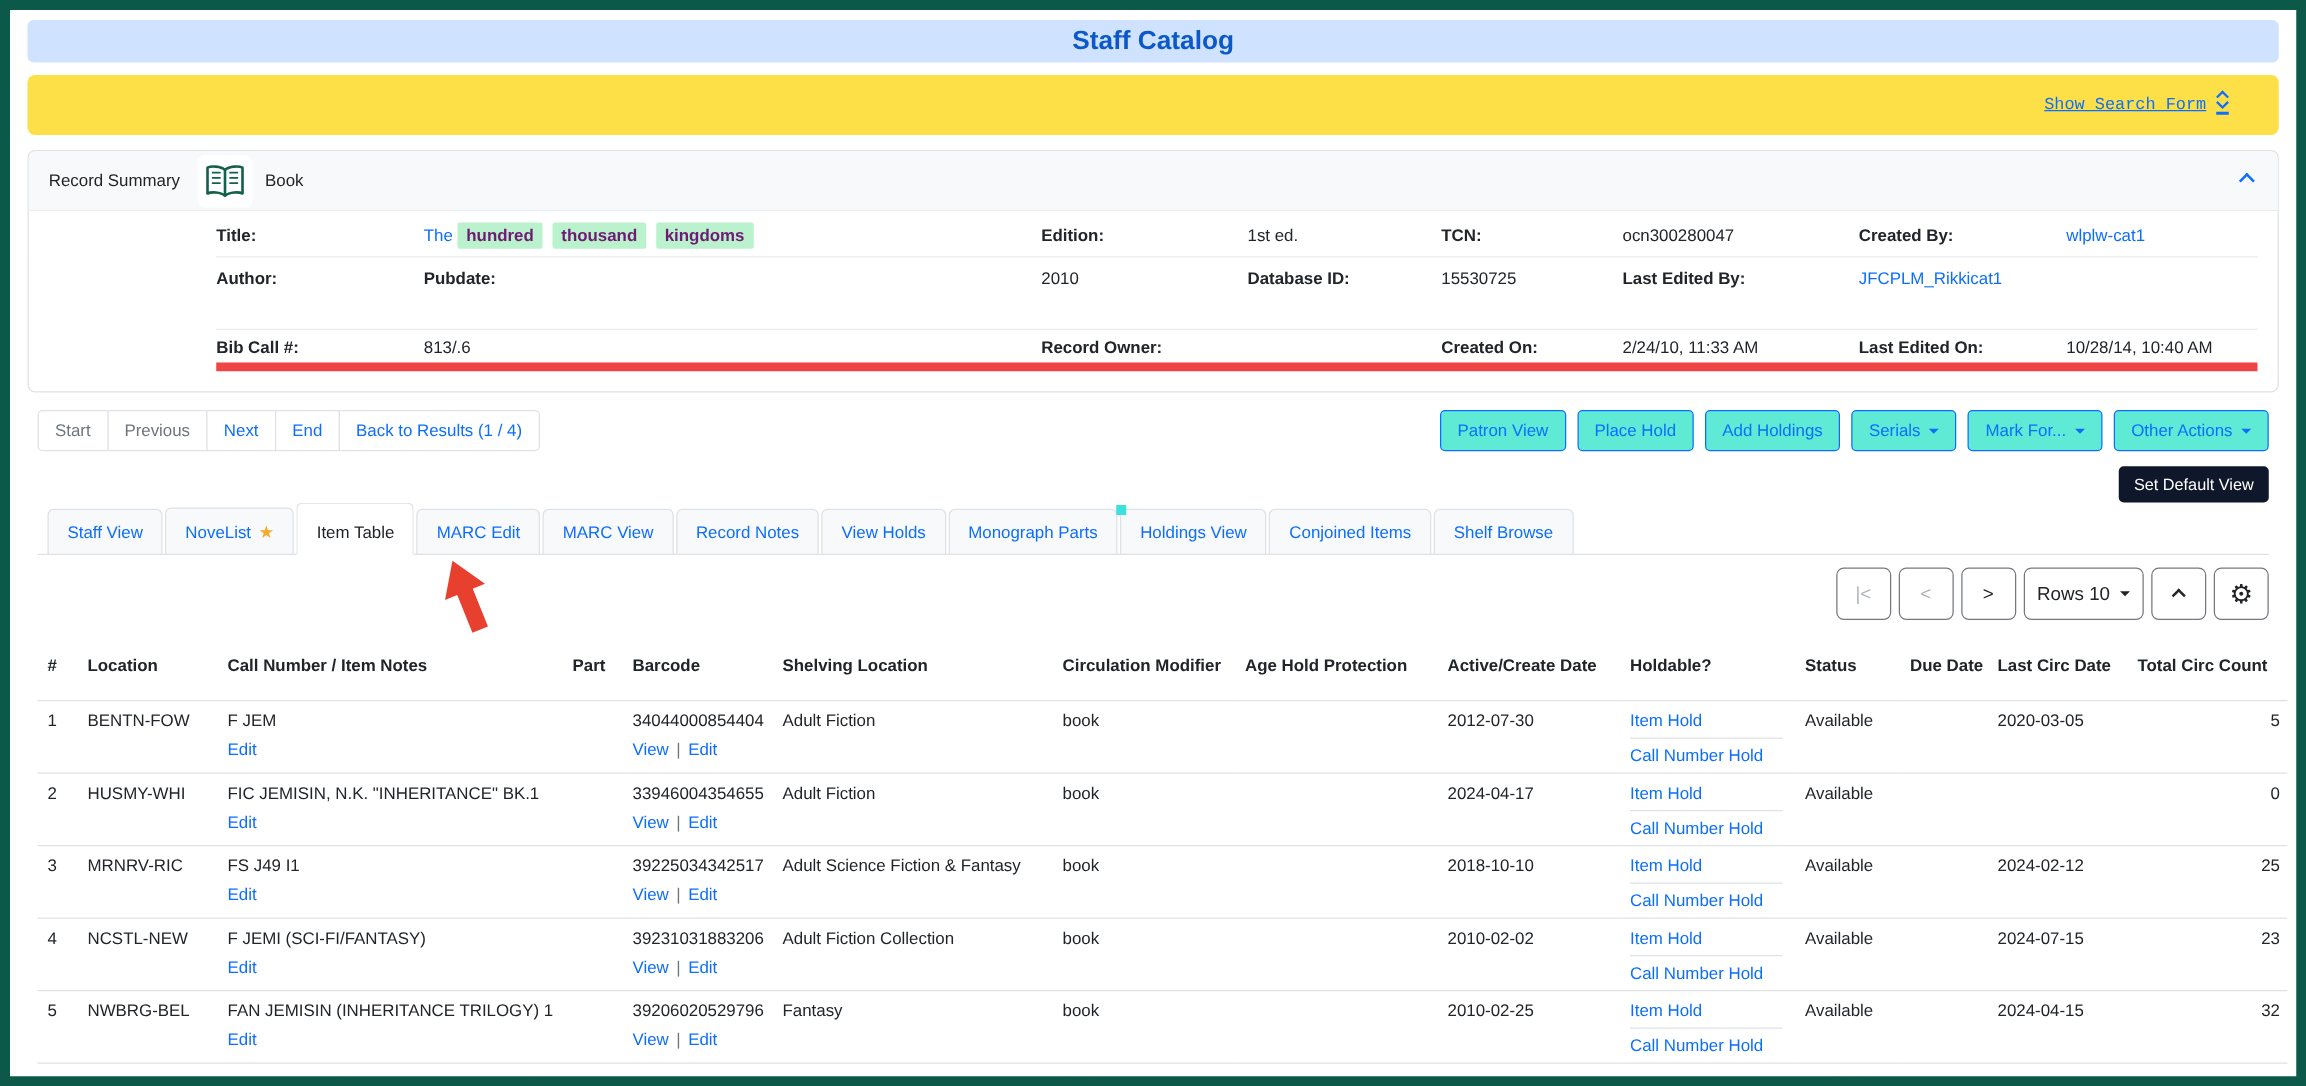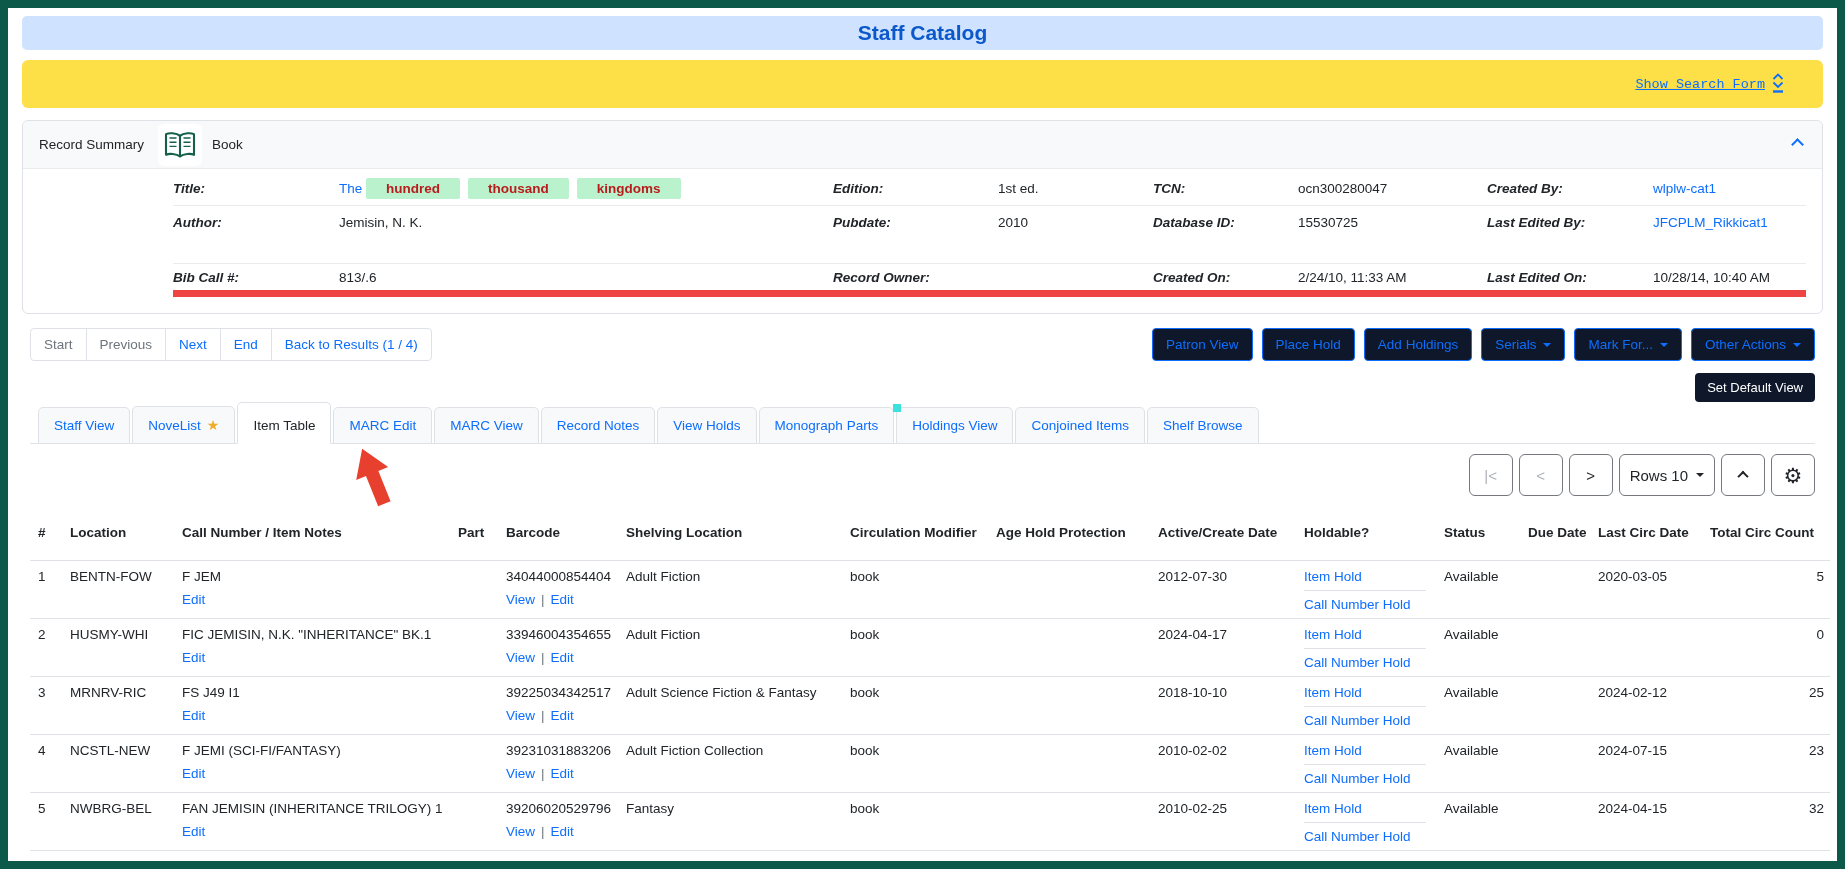--- a/index.html
+++ b/index.html
@@ -24,34 +24,34 @@
     border-radius:6px 6px 0 0; display:flex; align-items:center; padding:0 16px; font-size:13.5px; }
   .format-icon-box { width:44px; height:42px; background:#fff; border-radius:6px; margin-left:14px; margin-right:10px;
     display:flex; align-items:center; justify-content:center; }
   .collapse-chevron { position:absolute; right:20px; top:19px; width:9px; height:9px;
     border-top:2px solid #0d6efd; border-left:2px solid #0d6efd; transform:rotate(45deg); cursor:pointer; }
   .record-body { padding:2px 16px 16px 0; margin-left:150px; }
   .rs-row { display:grid; grid-template-columns:166px 494px 165px 155px 145px 189px 166px 1fr;
     align-items:center; height:34px; font-size:13.5px; }
   .rs-row + .rs-row { border-top:1px solid #e9ecef; }
   .rs-row.last { border-bottom:7px solid #ef4444;margin-top:24px; }
-  .rs-label { font-weight:700;font-style:italic; }
+  .rs-label { font-weight:700; }
   .lnk { color:#0d6efd; text-decoration:none; cursor:pointer; }
-  .hl { background:#b9f2cc; color:#b91c1c; font-weight:700; padding:3px 20px; margin-right:8px; border-radius:2px; }
+  .hl { background:#b9f2cc; color:#701a75; font-weight:700; padding:3px 7px; margin-right:8px; border-radius:2px; }
 
   
   .nav-row { margin:14px 22px 0; display:flex; justify-content:space-between; align-items:center; }
   .btn-group { display:flex;justify-content:space-between; }
   .btn-group .nbtn { border:1px solid #dee2e6; background:#fff; padding:8px 13px; font-size:13.5px;
     font-family:inherit; cursor:pointer; margin-left:-1px; color:#0d6efd; }
   .btn-group .nbtn:first-child { border-radius:4px 0 0 4px; margin-left:0; }
   .btn-group .nbtn:last-child { border-radius:0 4px 4px 0; }
   .btn-group .nbtn.muted { color:#6c757d; }
   .action-btns { display:flex; gap:9px; }
-  .btn-outline { border:1px solid #0d6efd; color:#0d6efd; background:#0f172a; border-radius:4px;
+  .btn-outline { border:1px solid #0d6efd; color:#0d6efd; background:#5eead4; border-radius:4px;
     padding:8px 13px; font-size:13.5px; font-family:inherit; cursor:pointer; display:flex; align-items:center; gap:7px; }
   .caret-down { display:inline-block; width:0; height:0; border-left:4px solid transparent;
     border-right:4px solid transparent; border-top:4.5px solid currentColor; }
 
   
   .default-row { margin:12px 22px 0; display:flex; justify-content:flex-end; }
   .btn-gray { background:#0f172a; color:#fff; border:none; border-radius:4px; padding:7px 12px;
     font-size:13px; font-family:inherit; cursor:pointer; }
 
   
@@ -132,21 +132,20 @@
         </div>
         <div class="rs-label">Edition:</div>
         <div>1st ed.</div>
         <div class="rs-label">TCN:</div>
         <div>ocn300280047</div>
         <div class="rs-label">Created By:</div>
         <div><a class="lnk">wlplw-cat1</a></div>
       </div>
       <div class="rs-row">
         <div class="rs-label">Author:</div>
-        <div>Jemisin, N. K.</div>
         <div class="rs-label">Pubdate:</div>
         <div>2010</div>
         <div class="rs-label">Database ID:</div>
         <div>15530725</div>
         <div class="rs-label">Last Edited By:</div>
         <div><a class="lnk">JFCPLM_Rikkicat1</a></div>
       </div>
       <div class="rs-row last">
         <div class="rs-label">Bib Call #:</div>
         <div>813/.6</div>

